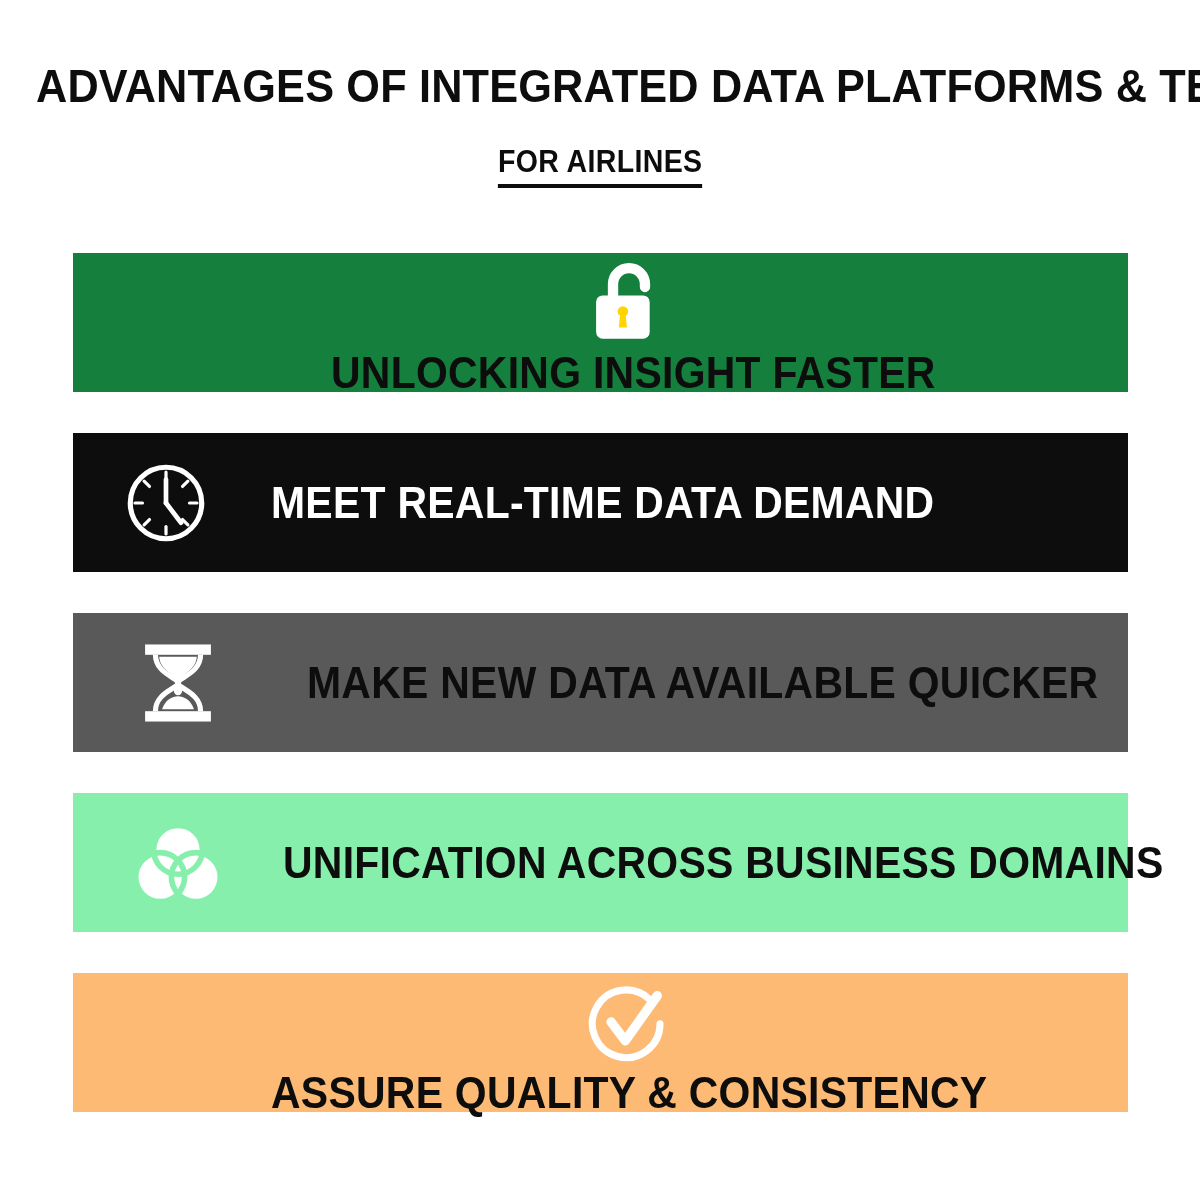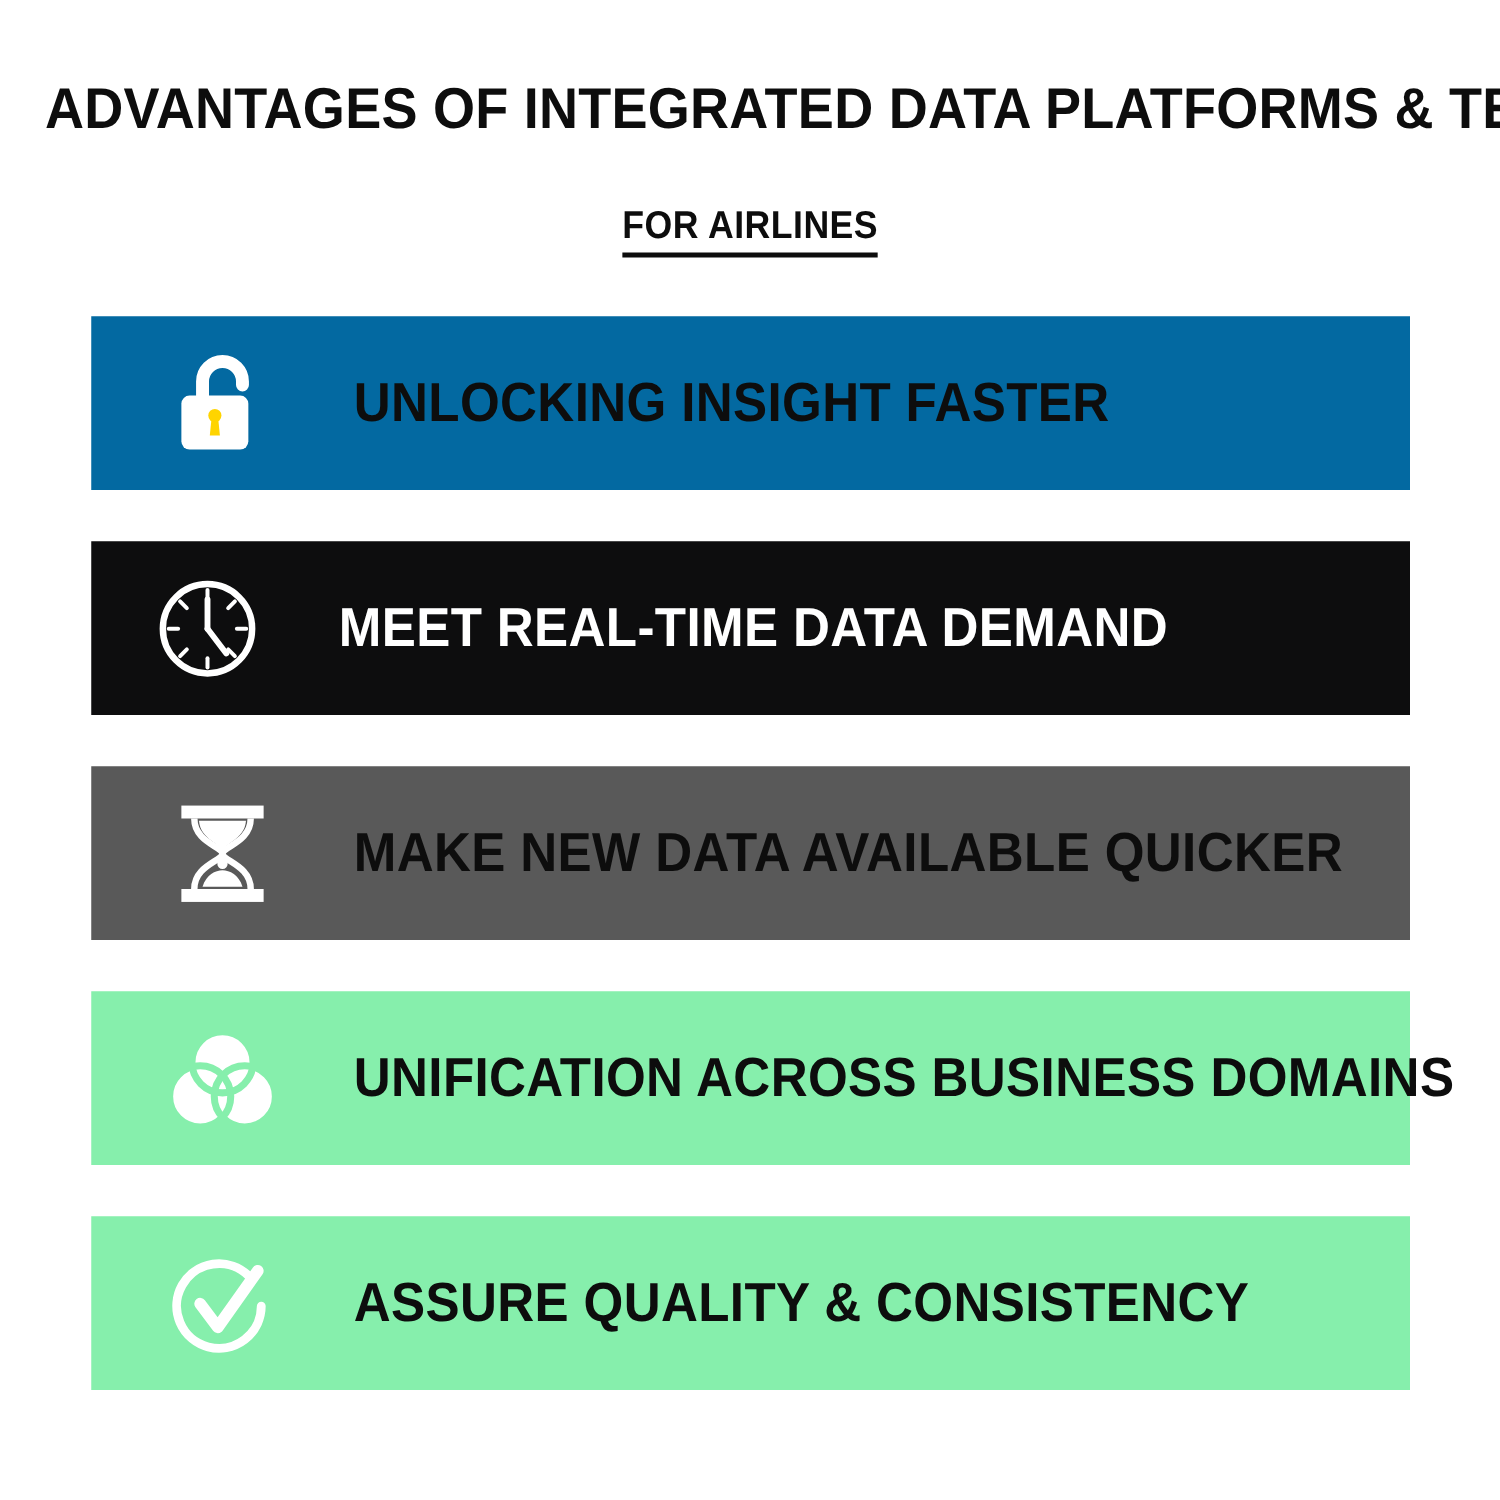--- a/index.html
+++ b/index.html
@@ -27,21 +27,21 @@
     font-weight:700;
     font-size:46px;
     letter-spacing:0.2px;
     color:#0d0d0d;
     line-height:1.05;
     transform:scaleX(0.94);
     transform-origin:center center;
     white-space:nowrap;
   }
   .subtitle-wrap{
-    margin-top:52px;
+    margin-top:34px;
     display:flex;
     justify-content:center;
   }
   .sub-title{
     font-family:"Liberation Sans Narrow","Liberation Sans",sans-serif;
     font-weight:700;
     font-size:31px;
     color:#0d0d0d;
     letter-spacing:0.4px;
     transform:scaleX(0.92);
@@ -99,21 +99,21 @@
 
   <div class="title-block">
     <div class="main-title">ADVANTAGES OF INTEGRATED DATA PLATFORMS &amp; TEAMS</div>
     <div class="subtitle-wrap">
       <div class="sub-title">FOR AIRLINES</div>
     </div>
   </div>
 
   <div class="bars">
 
-    <div class="bar" style="background: #0369a1;">
+    <div class="bar" style="background: #15803d; flex-direction: column;">
       <span class="bar-icon">
         <svg viewBox="0 0 100 100" aria-hidden="true">
           <g class="ico" fill="none" stroke="#FFFFFF">
             <path d="M33 44 V31 a17 17 0 0 1 34 0 v3" stroke-width="11" stroke-linecap="round" fill="none"></path>
             <rect x="15" y="43" width="57" height="46" rx="7" ry="7" fill="#FFFFFF" stroke="none"></rect>
           </g>
           <g fill="#FFD400" class="keyhole">
             <circle cx="43.5" cy="60" r="5.6"></circle>
             <path d="M40.8 61 h5.4 l1.6 16 h-8.6 z"></path>
           </g>
@@ -138,21 +138,21 @@
           </g>
           <g stroke="#FFFFFF" stroke-width="5" stroke-linecap="round">
             <line x1="50" y1="50" x2="50" y2="25"></line>
             <line x1="50" y1="50" x2="66" y2="71"></line>
           </g>
         </svg>
       </span>
       <span class="bar-label" style="color: rgb(255, 255, 255);">MEET REAL-TIME DATA DEMAND</span>
     </div>
 
-    <div class="bar" style="background: rgb(89, 89, 89);">
+    <div class="bar" style="background: rgb(89, 89, 89); gap: 24px;">
       <span class="bar-icon">
         <svg viewBox="0 0 100 100" aria-hidden="true">
           <rect x="15" y="9" width="70" height="11" fill="#FFFFFF"></rect>
           <rect x="15" y="80" width="70" height="11" fill="#FFFFFF"></rect>
           <path d="M26 20 C26 40 50 44 50 50 C50 56 26 60 26 80" fill="none" stroke="#FFFFFF" stroke-width="5.5"></path>
           <path d="M74 20 C74 40 50 44 50 50 C50 56 74 60 74 80" fill="none" stroke="#FFFFFF" stroke-width="5.5"></path>
           <path d="M30 22 C31 38 50 42 50 48 C50 42 69 38 70 22 Z" fill="#FFFFFF"></path>
           <path d="M50 51 c2.7 2.8 4.4 5.2 4.4 7.6 a4.4 4.4 0 0 1 -8.8 0 c0 -2.4 1.7 -4.8 4.4 -7.6 z" fill="#FFFFFF"></path>
           <path d="M33 78 C36 68 44 64 50 64 C56 64 64 68 67 78 Z" fill="#FFFFFF"></path>
         </svg>
@@ -173,21 +173,21 @@
               <circle cx="31" cy="65" r="26" fill="none" stroke="#000" stroke-width="6"></circle>
               <circle cx="69" cy="65" r="26" fill="none" stroke="#000" stroke-width="6"></circle>
             </mask>
           </defs>
           <rect x="0" y="0" width="100" height="100" fill="#FFFFFF" mask="url(#vennMask)"></rect>
         </svg>
       </span>
       <span class="bar-label" style="color: rgb(13, 13, 13);">UNIFICATION ACROSS BUSINESS DOMAINS</span>
     </div>
 
-    <div class="bar" style="background: #86efac;">
+    <div class="bar" style="background: #fdba74; flex-direction: column;">
       <span class="bar-icon">
         <svg viewBox="0 0 100 100" aria-hidden="true">
           <path d="M72 26 A36 36 0 1 0 83 52" fill="none" stroke="#FFFFFF" stroke-width="7.5" stroke-linecap="round"></path>
           <path d="M31 50 L46 70 L80 22" fill="none" stroke="#FFFFFF" stroke-width="10" stroke-linecap="round" stroke-linejoin="round"></path>
         </svg>
       </span>
       <span class="bar-label" style="color: rgb(13, 13, 13);">ASSURE QUALITY &amp; CONSISTENCY</span>
     </div>
 
   </div>

